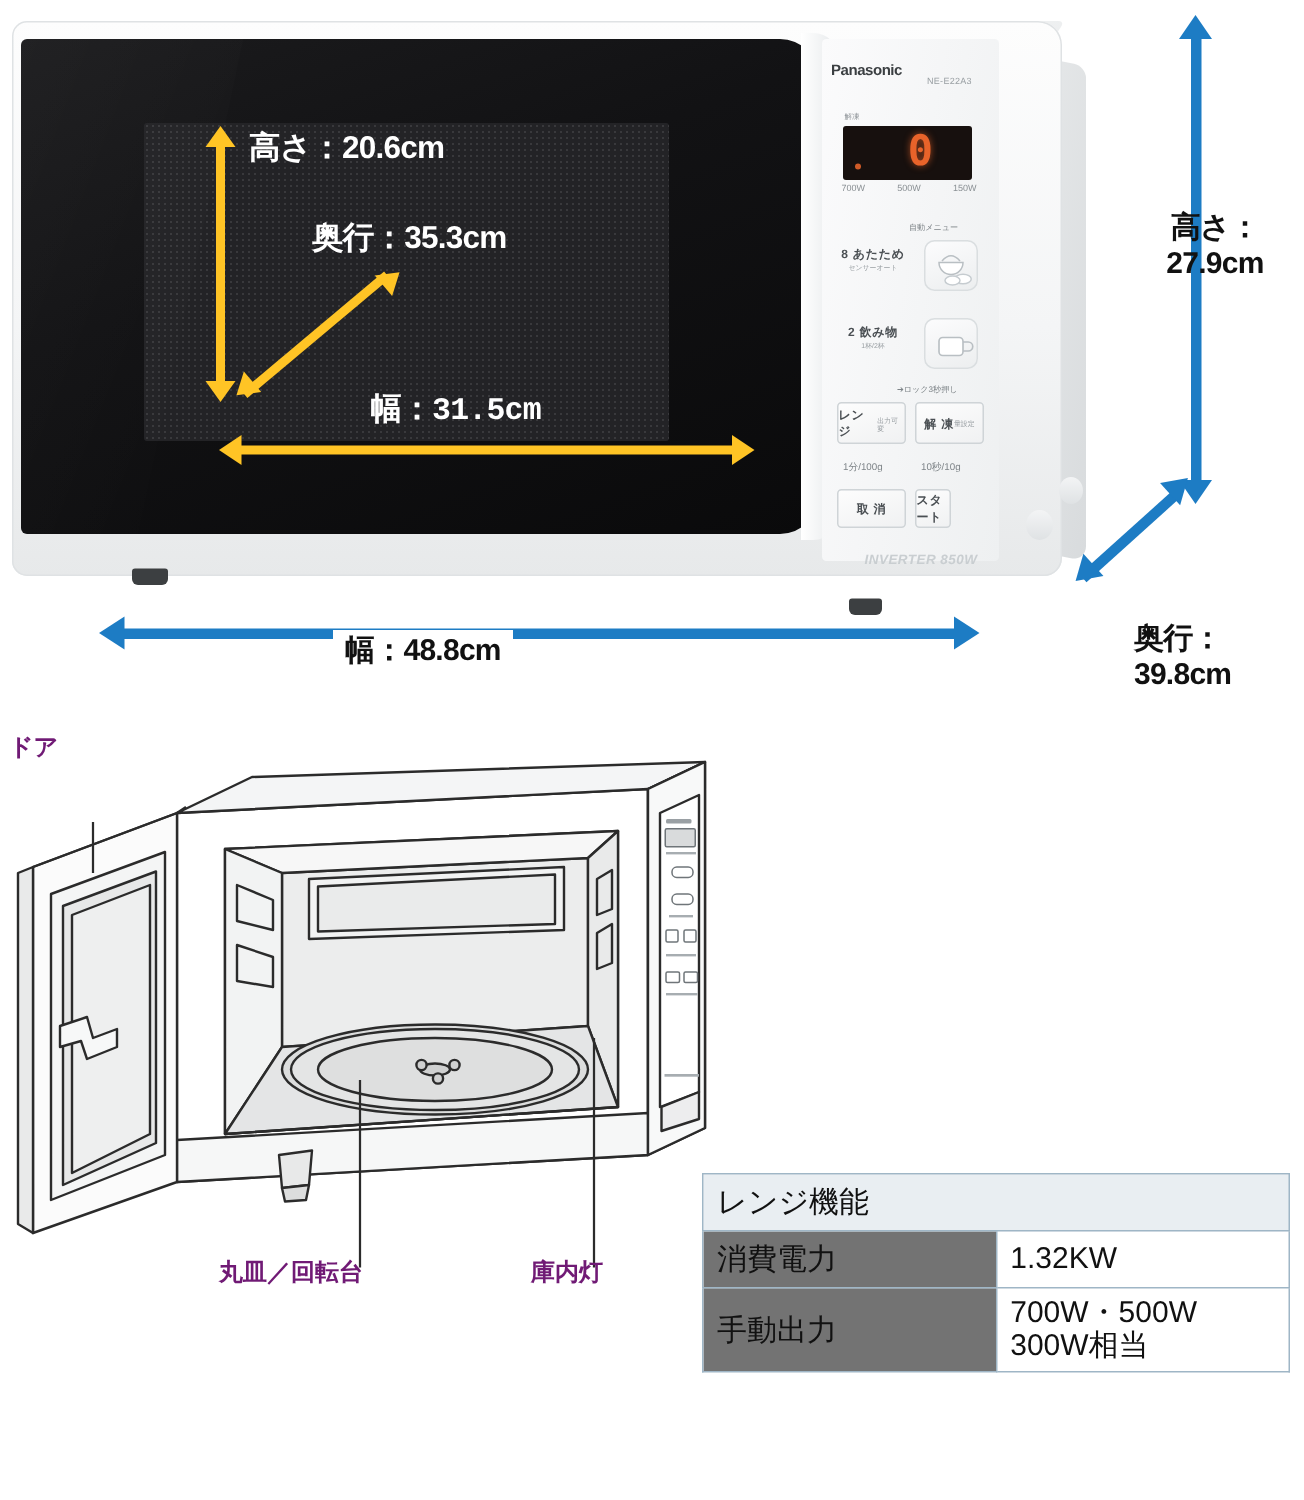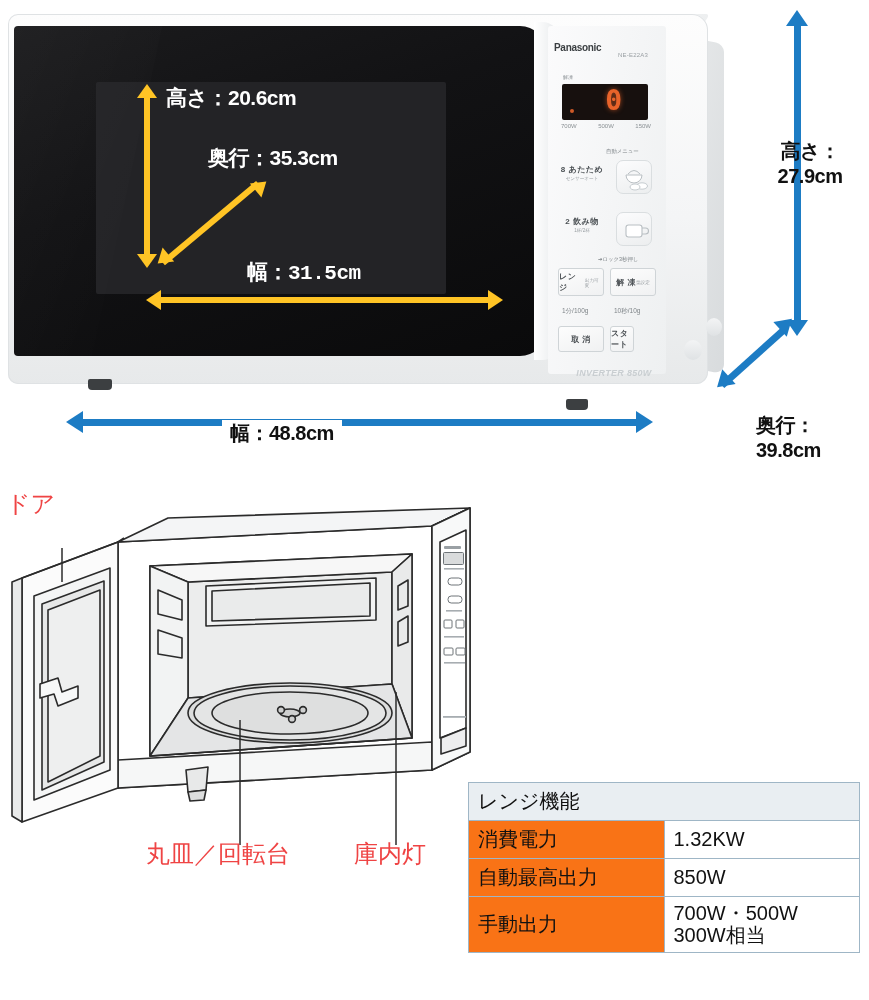--- a/index.html
+++ b/index.html
@@ -107,29 +107,29 @@
   .bhead { position:absolute; width:0; height:0; }
 
   .dim-white { position:absolute; color:#ffffff; font-weight:bold; white-space:nowrap;
                font-size:21px; letter-spacing:-0.5px; }
   .dim-black { position:absolute; color:#111111; font-weight:bold; white-space:nowrap;
                font-size:20px; letter-spacing:-0.5px; }
   .dim-black.center { text-align:center; }
 
   
   #diagram-panel { position:absolute; left:0; top:470px; width:869px; height:530px; }
-  .lbl-blk { position:absolute; color:#ef4444; font-weight:normal; font-size:24px; white-space:nowrap;}
+  .lbl-blk { position:absolute; color:#701a75; font-weight:bold; font-size:16px; white-space:nowrap;}
 
   
   #spec-table { position:absolute; left:468px; top:782px; width:392px; }
   table { border-collapse:collapse; width:100%; table-layout:fixed;padding-left:24px; }
   td { border:1px solid #9fb6c6; font-size:20px; color:#111; padding:5px 9px;
        font-family:"Liberation Sans","DejaVu Sans",sans-serif; }
   td.hdr { background:#e9eef2; }
-  td.key { background:#f97316; width:190px;margin-top:34px; }
+  td.key { background:#737373; width:190px;margin-top:34px; }
   td.val { background:#ffffff; }
   td.val span { display:block; line-height:1.12; }
 </style>
 </head>
 <body>
 
 <div class="stage">
 
   <div id="photo-panel">
 
@@ -352,26 +352,20 @@
           <tr>
         <td class="hdr" colspan="2">レンジ機能</td>
       </tr>
       <tr>
         <td class="key">消費電力</td>
         <td class="val">
           <span>1.32KW</span>
         </td>
       </tr>
       <tr>
-        <td class="key">自動最高出力</td>
-        <td class="val">
-          <span>850W</span>
-        </td>
-      </tr>
-      <tr>
         <td class="key">手動出力</td>
         <td class="val">
           <span>700W・500W</span>
           <span>300W相当</span>
         </td>
       </tr>
     </tbody>
       </table>
   </div>
 

